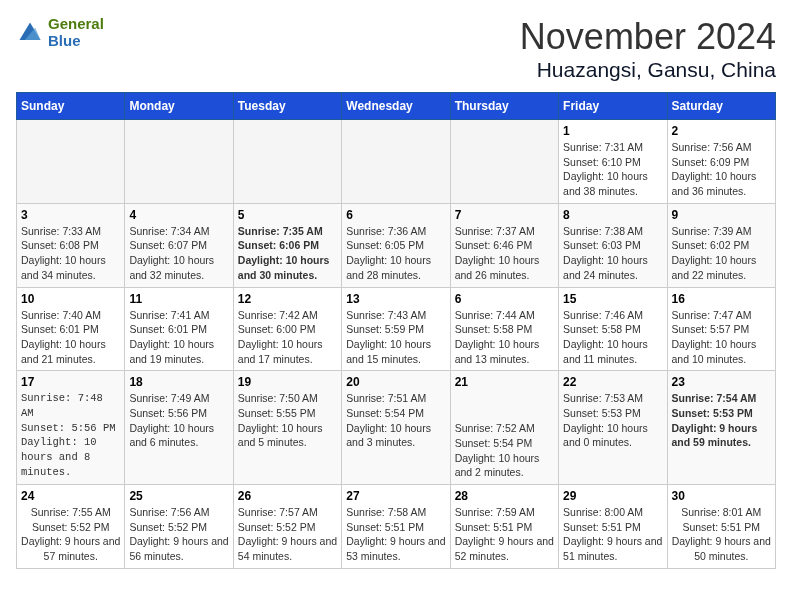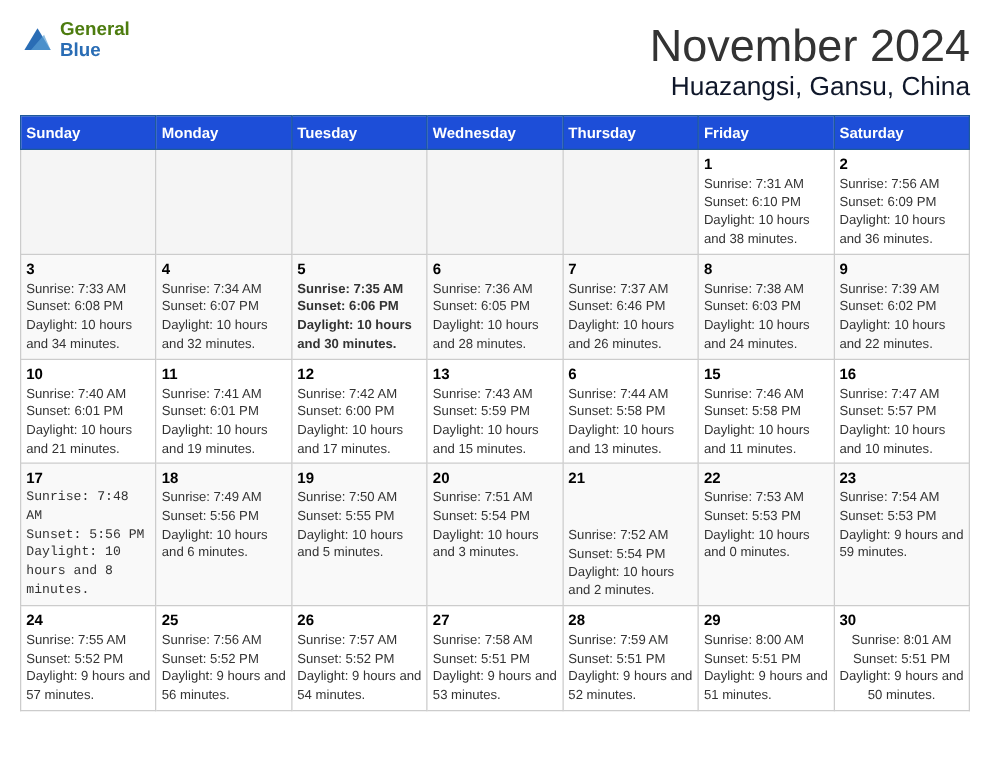--- a/index.html
+++ b/index.html
@@ -266,29 +266,29 @@
 Daylight: 10 hours and 2 minutes.</div>
         </td>
         <td>
           <div class="day-number">22</div>
           <div class="day-info" style="white-space: pre-line;">Sunrise: 7:53 AM
 Sunset: 5:53 PM
 Daylight: 10 hours and 0 minutes.</div>
         </td>
         <td>
           <div class="day-number">23</div>
-          <div class="day-info" style="white-space: pre-line;">Sunrise: 7:54 AM
+          <div class="day-info" style="white-space: pre-line; font-weight: bold;">Sunrise: 7:54 AM
 Sunset: 5:53 PM
 Daylight: 9 hours and 59 minutes.</div>
         </td>
       </tr>
       <tr>
         <td>
           <div class="day-number">24</div>
-          <div class="day-info" style="white-space: pre-line;">Sunrise: 7:55 AM
+          <div class="day-info" style="white-space: pre-line; text-align: center;">Sunrise: 7:55 AM
 Sunset: 5:52 PM
 Daylight: 9 hours and 57 minutes.</div>
         </td>
         <td>
           <div class="day-number">25</div>
           <div class="day-info" style="white-space: pre-line;">Sunrise: 7:56 AM
 Sunset: 5:52 PM
 Daylight: 9 hours and 56 minutes.</div>
         </td>
         <td>

